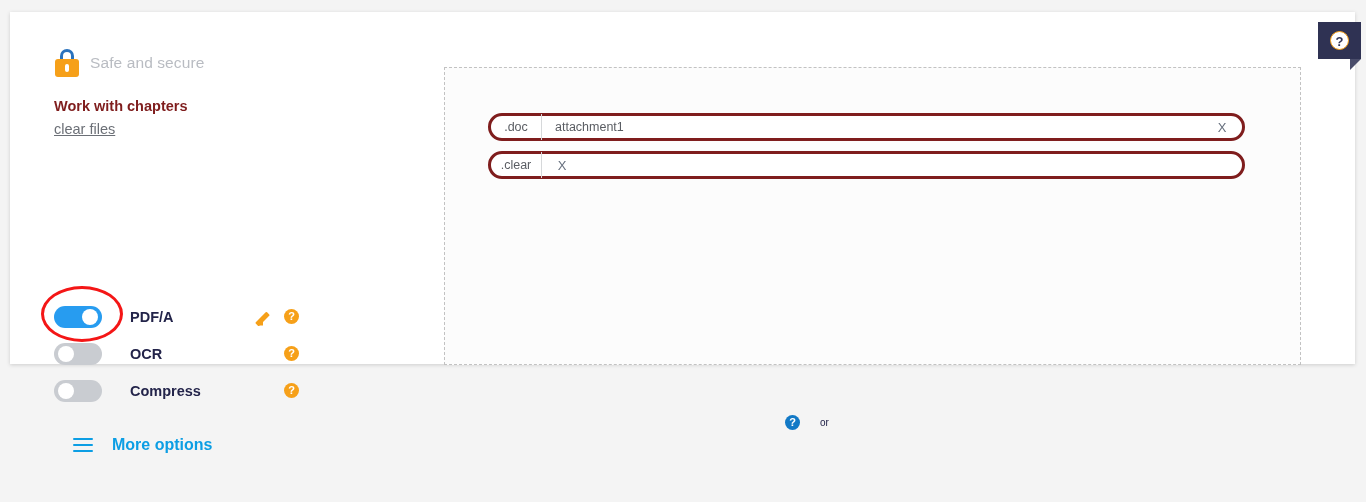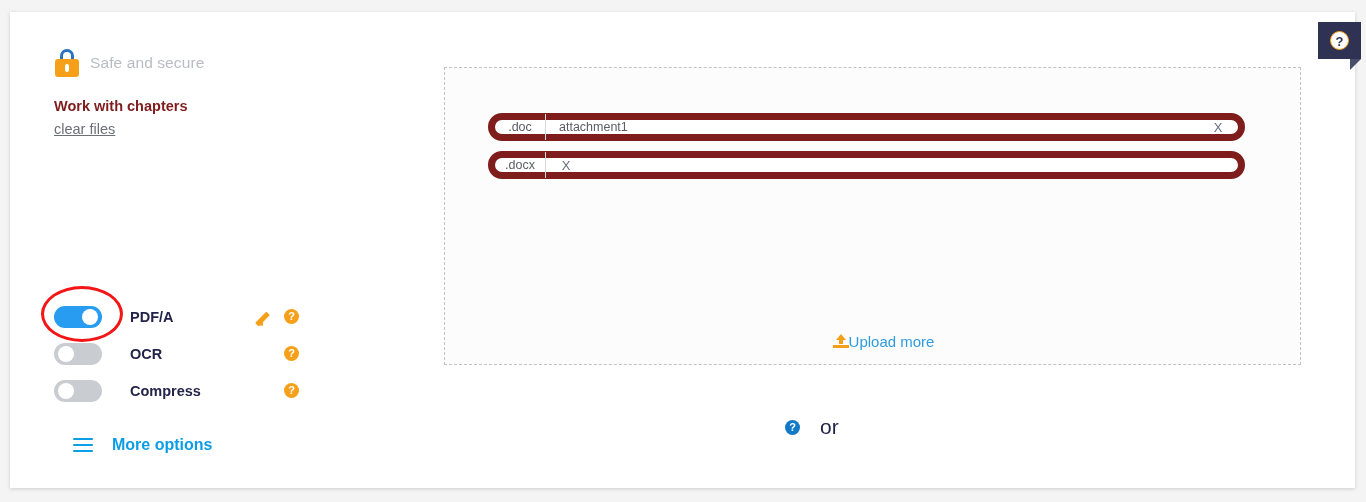--- a/index.html
+++ b/index.html
@@ -11,21 +11,21 @@
   }
   #app {
     position: relative;
     width: 1366px; height: 502px;
     background: #f4f4f4;
   }
   
   .card {
     position: absolute;
     left: 10px; top: 12px;
-    width: 1345px; height: 476px;
+    width: 1345px; height: 352px;
     background: #ffffff;
     box-shadow: 0 1px 4px rgba(0,0,0,0.16);
   }
   
   .left-col { position: absolute; left: 44px; top: 36px; width: 330px; }
 
   .safe-row { display: flex; align-items: center; height: 30px; }
   .lock-icon { width: 26px; height: 28px; position: relative; flex: none; }
   .lock-icon .shackle {
     position: absolute; left: 6px; top: 0;
@@ -184,21 +184,21 @@
     left: 434px; top: 55px;
     width: 857px; height: 298px;
     border: 1.5px dashed #c2c2c2;
     background: #fcfcfc;
   }
   .file-list { position: absolute; left: 43px; top: 45px; width: 757px; }
   .file-row {
     display: flex;
     align-items: center;
     height: 28px;
-    border: 7px solid #7f1d1d;
+    border: 3px solid #7f1d1d;
     border-radius: 14px;
     background: #ffffff;
     margin-bottom: 10px;
   }
   .file-ext {
     width: 51px;
     flex: none;
     text-align: center;
     font-size: 12.5px;
     color: #5a5d63;
@@ -269,21 +269,21 @@
     color: #ffffff;
     font-size: 17px;
     border-radius: 24px;
     height: 45px;
     font-family: "Liberation Sans", sans-serif;
     cursor: pointer;
   }
   .btn-convert { width: 200px; margin-left: 20px; }
   .or-text {
     margin: 0 20px;
-    font-size: 21px;
+    font-size: 10px;
     color: #23244a;
   }
   .btn-merge { width: 200px; }
 
   
   .help-tab {
     position: absolute;
     left: 1318px; top: 22px;
     width: 43px; height: 37px;
     background: #2f3253;
@@ -378,34 +378,26 @@
     <div class="dropzone">
       <div class="file-list">
 
         <div class="file-row">
           <div class="file-ext">.doc</div>
           <div class="file-name">attachment1</div>
           <div class="file-remove">X</div>
         </div>
 
         <div class="file-row">
-          <div class="file-ext">.docx</div>
+          <div class="file-ext">.clear</div>
           <div class="file-remove">X</div>
         </div>
 
       </div>
 
-      <div class="upload-more">
-        <span class="upload-icon">
-          <span class="arrow"></span>
-            <span class="stem"></span>
-            <span class="base"></span>
-        </span>
-        <span>Upload more</span>
-      </div>
     </div>
 
     <div class="actions">
       <span class="qmark blue">?</span>
       <span class="or-text">or</span>
     </div>
 
   </div>
 
   <div class="help-tab">

